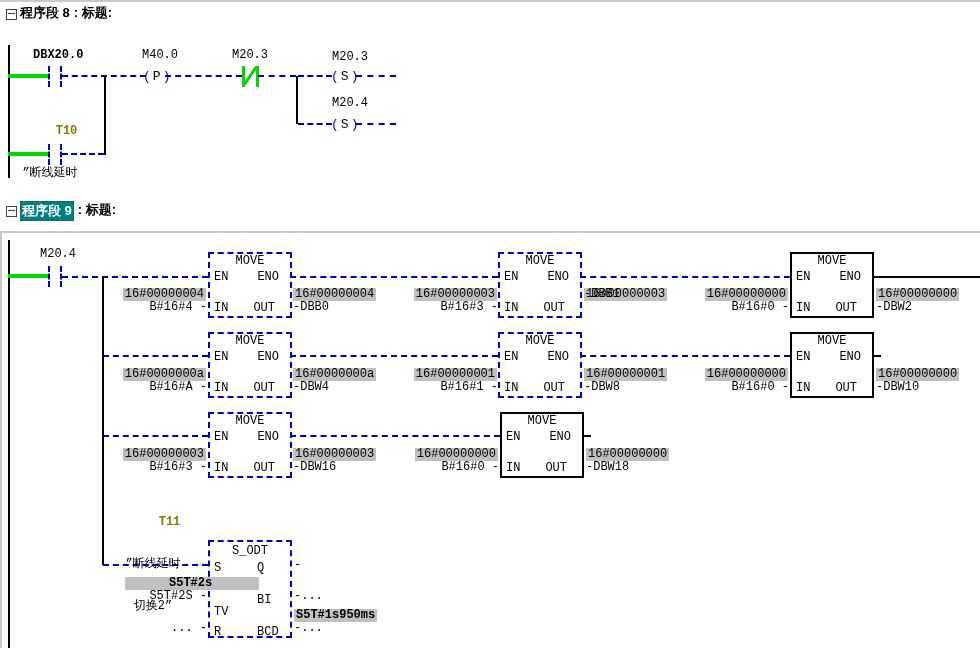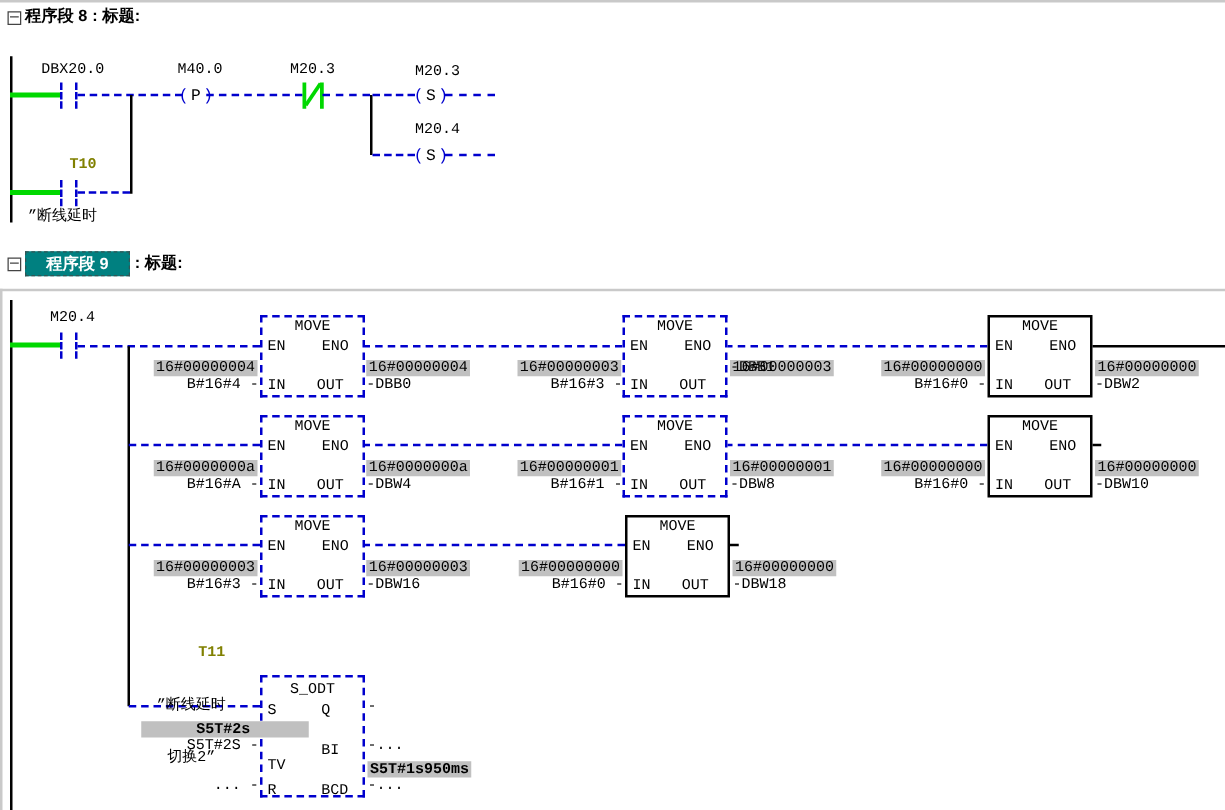--- a/index.html
+++ b/index.html
@@ -28,41 +28,41 @@
   .mblk.solid{border:2px solid #000;}
   .mblk.sodt{height:98px;}
   .mtitle{position:absolute;left:0;right:0;top:1px;text-align:center;}
   .pin{position:absolute;}
   .mon{position:absolute;background:#c0c0c0;padding:0 2px;height:13px;}
   .olive{color:#808000;font-weight:bold;margin-left:33px;}
   
   .nethdr{position:absolute;display:flex;gap:4px;align-items:flex-start;
           font-family:"Liberation Sans","DejaVu Sans",sans-serif;font-size:13px;
           font-weight:bold;color:#000;white-space:pre;}
-  .selhdr{background:#008080;color:#fff;padding:0 16px;border:1px dashed #355;}
+  .selhdr{background:#008080;color:#fff;padding:0 1px;border:1px dashed #355;}
   .colbox{position:absolute;width:9px;height:9px;border:1px solid #444;background:#fff;}
   .colbox .minus{position:absolute;left:1px;right:1px;top:3px;height:1px;background:#444;}
 </style>
 </head>
 <body>
 
 <div id="screen">
 
   <div class="gray-edge" style="left:0;top:0;width:980px;height:2px;"></div>
 
   <div class="colbox" style="left:6px;top:9px;">
       <div class="minus"></div>
     </div>
   <div class="nethdr" style="left:20px;top:4px;">
     <span>程序段 8</span><span>: 标题:</span>
   </div>
 
   <div class="vl" style="left:8px;top:45px;height:133px;"></div>
 
-  <div class="lad" style="left:33px;top:49px;">DBX20.0</div>
+  <div class="lad" style="left:33px;top:49px;font-weight:bold;">DBX20.0</div>
   <div class="gl" style="left:8px;top:74px;width:40px;"></div>
   <div class="cb" style="left:48px;top:66px;"></div>
   <div class="cb" style="left:60px;top:66px;"></div>
   <div class="hd" style="left:62px;top:75px;width:84px;"></div>
 
   <div class="lad" style="left:142px;top:49px;">M40.0</div>
   <div class="lad sym" style="left:143px;top:70px;"><span class="par">(</span><span class="ltr">P</span><span class="par">)</span></div>
   <div class="hd" style="left:165px;top:75px;width:77px;"></div>
 
   <div class="lad" style="left:232px;top:49px;">M20.3</div>
@@ -232,21 +232,21 @@
   <div class="mblk sodt" style="left:208px;top:540px;">
     <div class="lad mtitle" style="top:3px;">S_ODT</div>
     <span class="lad pin" style="left:4px;top:20px;">S</span>
     <span class="lad pin" style="left:47px;top:20px;">Q</span>
     <span class="lad pin" style="left:4px;top:64px;">TV</span>
     <span class="lad pin" style="left:47px;top:52px;">BI</span>
     <span class="lad pin" style="left:4px;top:84px;">R</span>
     <span class="lad pin" style="left:47px;top:84px;">BCD</span>
   </div>
 
-  <div class="lad mon b" style="left:113px;top:577px;width:88px;padding-left:44px;">S5T#2s</div>
+  <div class="lad mon b" style="left:125px;top:577px;width:88px;padding-left:44px;">S5T#2s</div>
   <div class="lad" style="right:773px;top:590px;">S5T#2S -</div>
   <div class="lad" style="right:773px;top:622px;">... -</div>
   <div class="lad" style="left:294px;top:559px;">-</div>
   <div class="lad" style="left:294px;top:590px;">-...</div>
   <div class="lad mon b" style="left:294px;top:609px;">S5T#1s950ms</div>
   <div class="lad" style="left:294px;top:622px;">-...</div>
 
 </div>
 
 </body></html>

